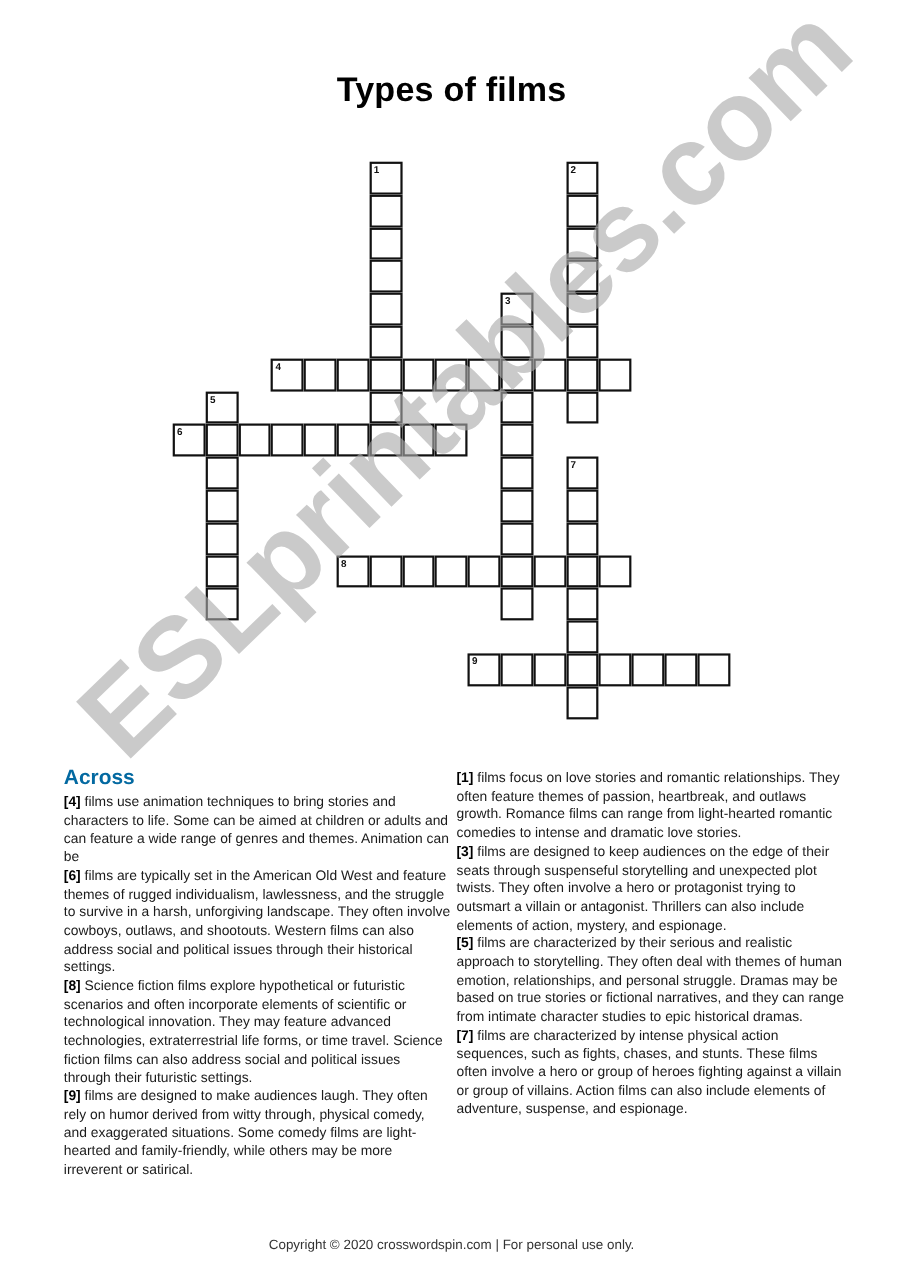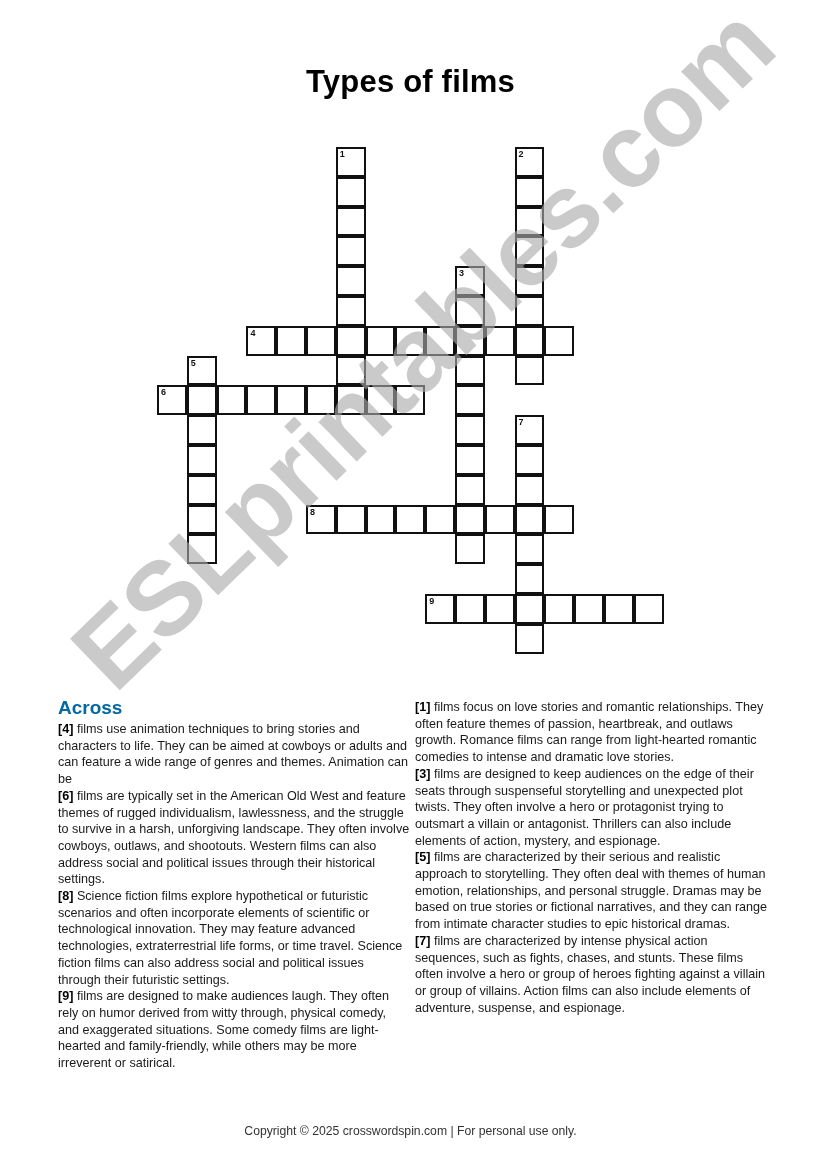--- a/index.html
+++ b/index.html
@@ -109,28 +109,28 @@
     <div class="cell" style="left: 456px; top: 595px;"></div>
     <div class="cell" style="left: 485.8px; top: 595px;"></div>
     <div class="cell" style="left: 545.4px; top: 595px;"></div>
     <div class="cell" style="left: 575.2px; top: 595px;"></div>
     <div class="cell" style="left: 605px; top: 595px;"></div>
     <div class="cell" style="left: 634.8px; top: 595px;"></div>
   </div>
 
 <div class="clues across">
   <h3>Across</h3>
-  <p class="clue"><span class="ref">[4]</span><span> films use animation techniques to bring stories and characters to life. They can be aimed at cowboys or adults and can feature a wide range of genres and themes. Animation can be</span></p>
+  <p class="clue"><span class="ref">[4]</span><span> films use animation techniques to bring stories and characters to life. Some can be aimed at children or adults and can feature a wide range of genres and themes. Animation can be</span></p>
   <p class="clue"><span class="ref">[6]</span><span> films are typically set in the American Old West and feature themes of rugged individualism, lawlessness, and the struggle to survive in a harsh, unforgiving landscape. They often involve cowboys, outlaws, and shootouts. Western films can also address social and political issues through their historical settings.</span></p>
   <p class="clue"><span class="ref">[8]</span><span> Science fiction films explore hypothetical or futuristic scenarios and often incorporate elements of scientific or technological innovation. They may feature advanced technologies, extraterrestrial life forms, or time travel. Science fiction films can also address social and political issues through their futuristic settings.</span></p>
   <p class="clue"><span class="ref">[9]</span><span> films are designed to make audiences laugh. They often rely on humor derived from witty through, physical comedy, and exaggerated situations. Some comedy films are light-hearted and family-friendly, while others may be more irreverent or satirical.</span></p>
 </div>
 
 <div class="clues down">
   <p class="clue"><span class="ref">[1]</span><span> films focus on love stories and romantic relationships. They often feature themes of passion, heartbreak, and outlaws growth. Romance films can range from light-hearted romantic comedies to intense and dramatic love stories.</span></p>
   <p class="clue"><span class="ref">[3]</span><span> films are designed to keep audiences on the edge of their seats through suspenseful storytelling and unexpected plot twists. They often involve a hero or protagonist trying to outsmart a villain or antagonist. Thrillers can also include elements of action, mystery, and espionage.</span></p>
   <p class="clue"><span class="ref">[5]</span><span> films are characterized by their serious and realistic approach to storytelling. They often deal with themes of human emotion, relationships, and personal struggle. Dramas may be based on true stories or fictional narratives, and they can range from intimate character studies to epic historical dramas.</span></p>
   <p class="clue"><span class="ref">[7]</span><span> films are characterized by intense physical action sequences, such as fights, chases, and stunts. These films often involve a hero or group of heroes fighting against a villain or group of villains. Action films can also include elements of adventure, suspense, and espionage.</span></p>
 </div>
 
-<div class="footer">Copyright © 2025 crosswordspin.com | For personal use only.</div>
+<div class="footer">Copyright © 2020 crosswordspin.com | For personal use only.</div>
 
 <div class="watermark">ESLprintables.com</div>
 
 </body></html>

